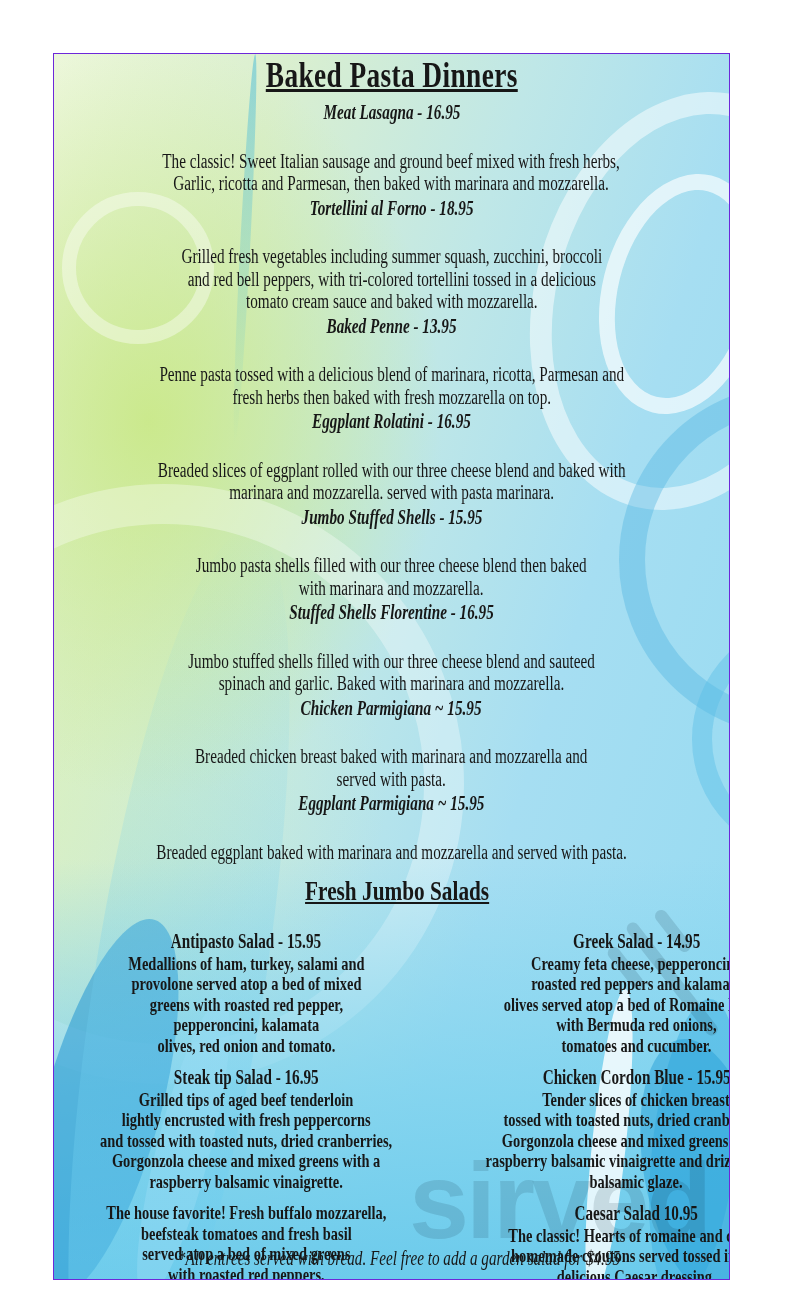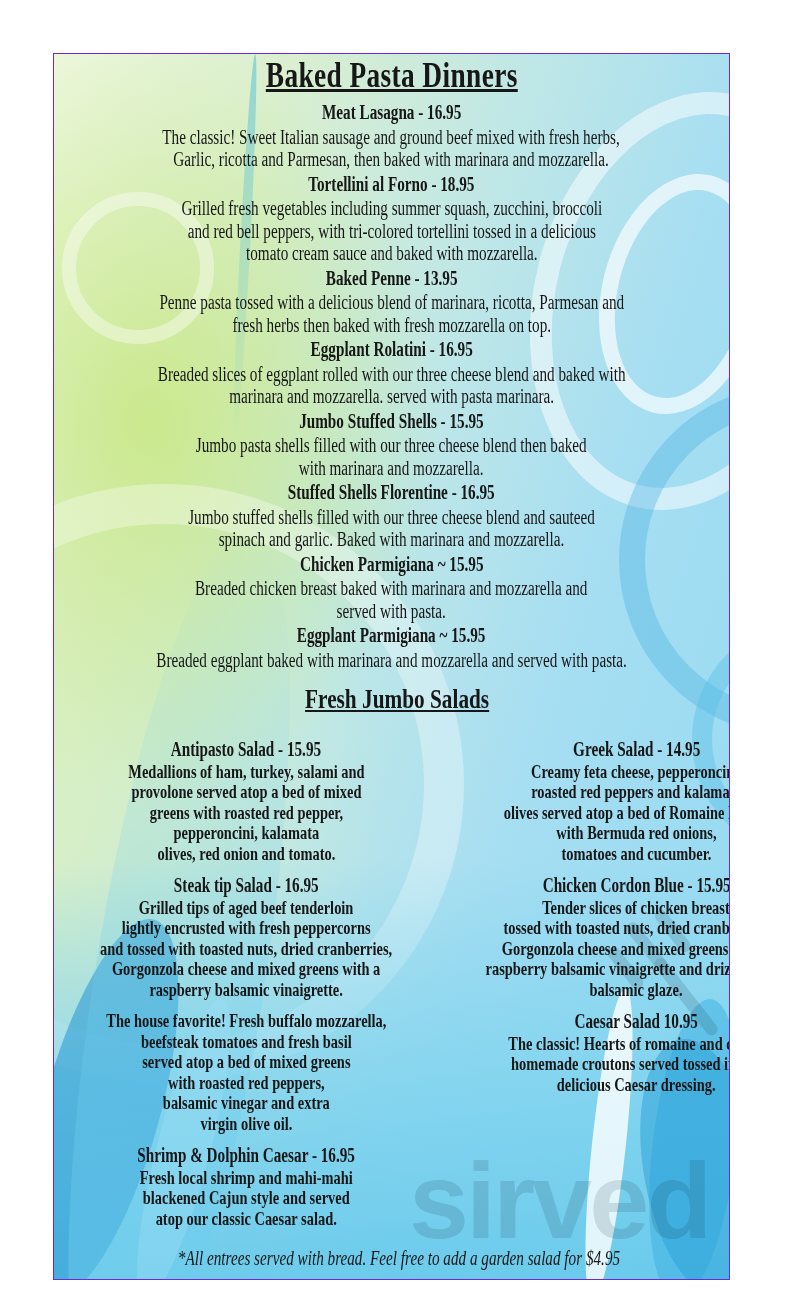--- a/index.html
+++ b/index.html
@@ -41,23 +41,23 @@
   .band5 { border-radius:0; right:-34px; bottom:-20px; width:120px; height:260px; background:rgba(40,160,215,0.5); transform:skewX(8deg); }
   .band6 { left:40px; top:470px; width:170px; height:920px; border-radius:50% / 30%;
     background:linear-gradient(to bottom, rgba(120,210,240,0), rgba(110,205,238,0.55)); transform:rotate(9deg); }
 
   
   .content { position:relative; z-index:5; text-align:center; }
   .sq { display:inline-block; white-space:pre; text-align:center;
         transform:scaleX(0.76); transform-origin:50% 0; }
   .menu-title-row { margin-top:2px; line-height:38px; }
   .menu-title-row .sq { font-size:36px; font-weight:bold; text-decoration:underline; letter-spacing:0.5px; }
-  .p-name { line-height:22.5px; }
+  .p-name { line-height:22.5px;font-style:italic; }
   .p-name .sq { font-size:20px; font-weight:bold; }
-  .p-desc { line-height:22.5px; }
+  .p-desc { line-height:22.5px;margin-top:24px; }
   .p-desc .sq { font-size:20px; line-height:22.5px; }
   .salads-title-row { margin-top:10px; line-height:32px;padding-left:12px; }
   .salads-title-row .sq { font-size:28px; font-weight:bold; text-decoration:underline; }
   .salad-cols { display:flex; margin-top:20px; }
   .col { flex:1; }
   .s-item { margin-bottom:10px; }
   .s-name { line-height:20.5px; }
   .s-name .sq { font-size:20px; font-weight:bold; }
   .s-desc { line-height:20.5px;font-weight:bold; }
   .s-desc .sq { font-size:19px; line-height:20.5px; }

